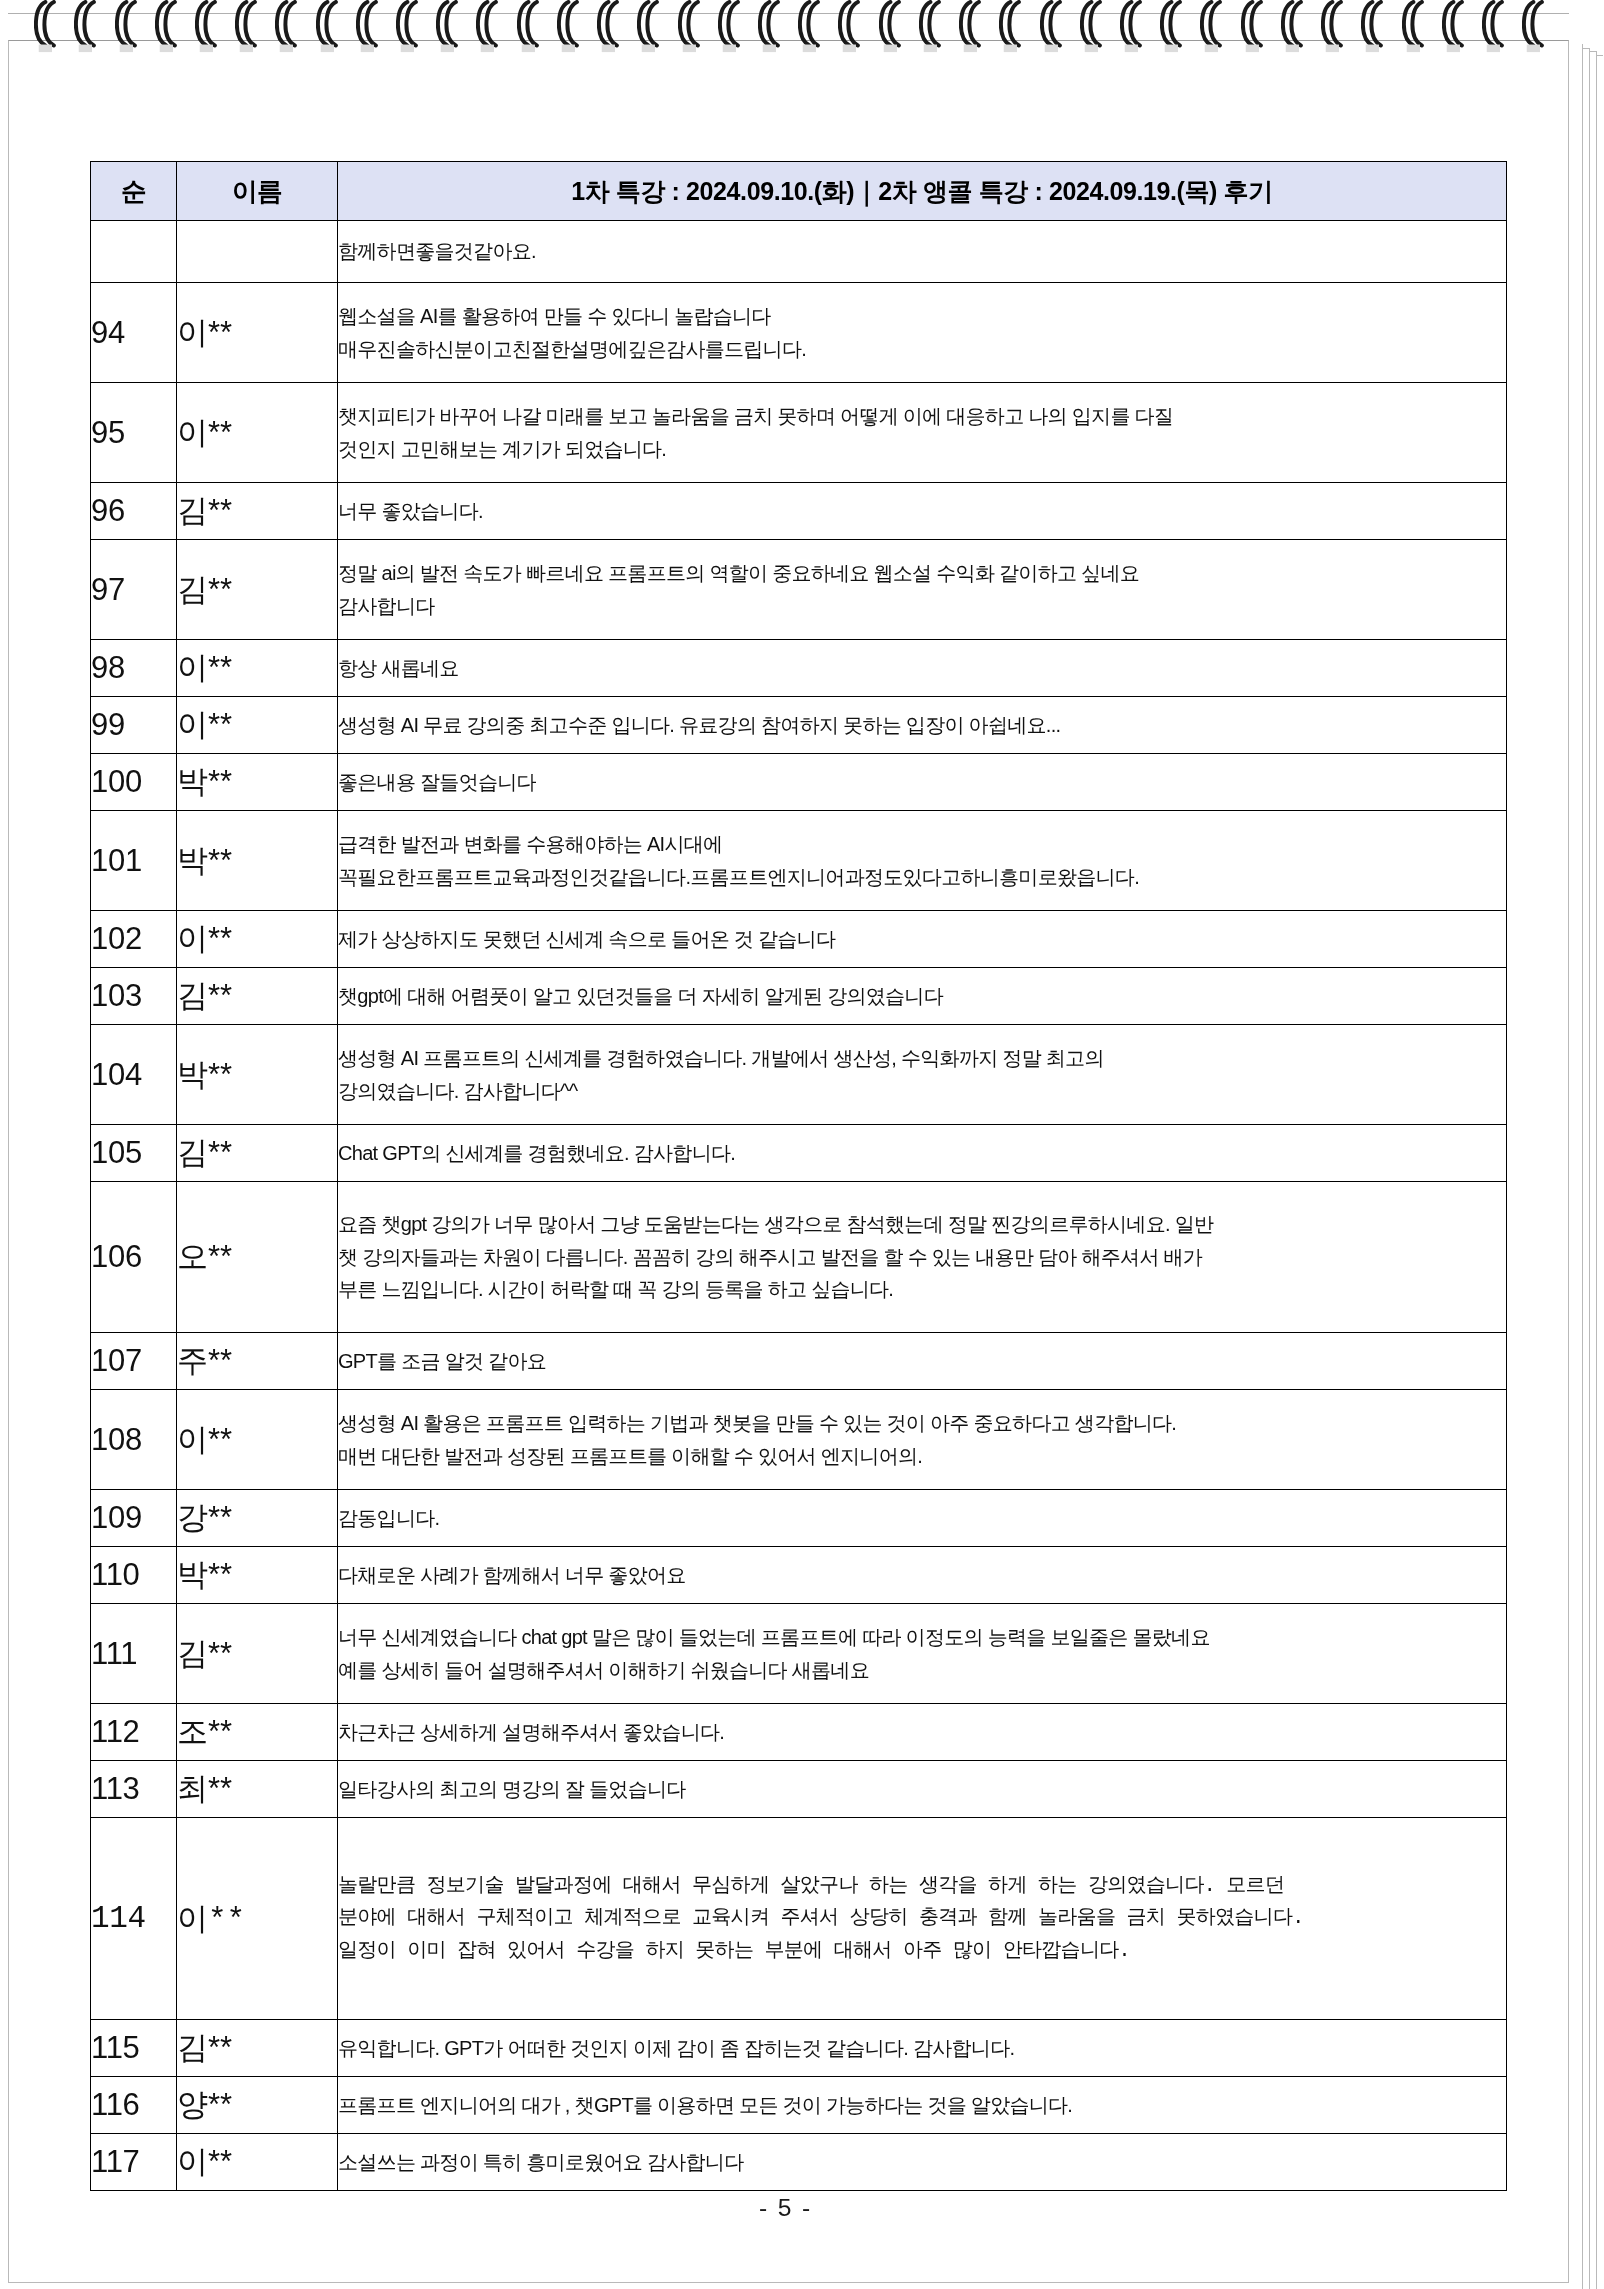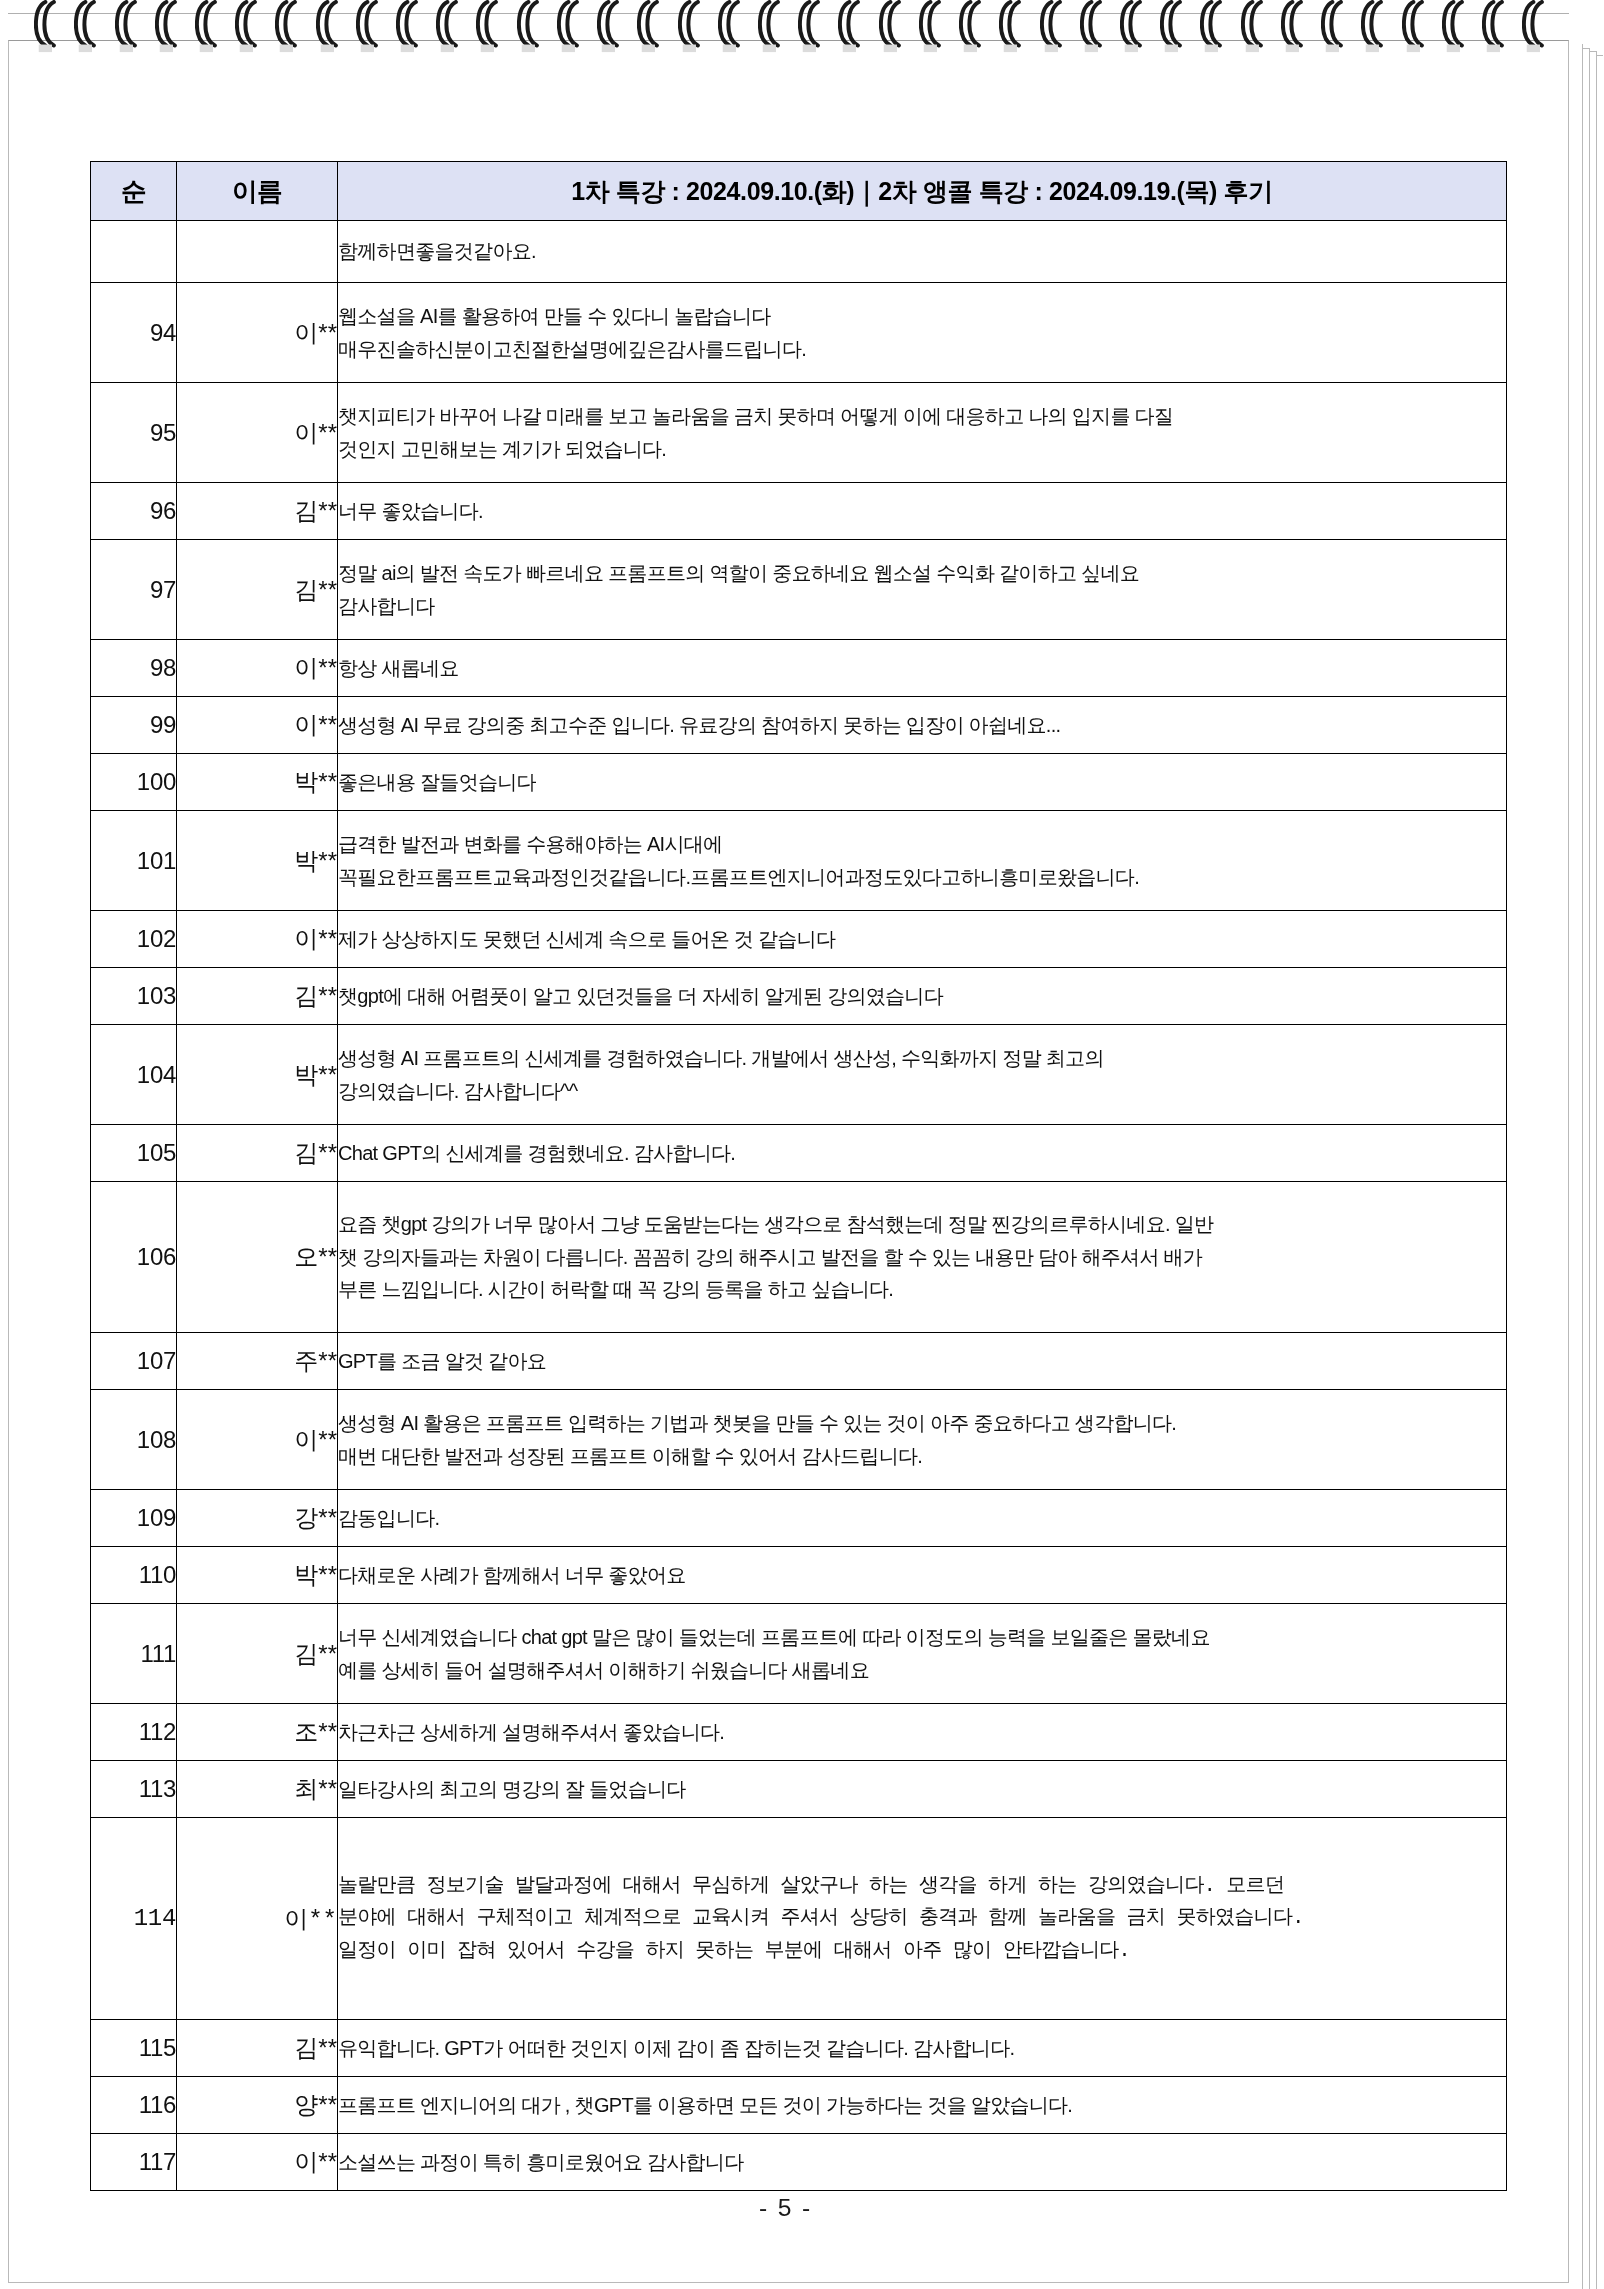--- a/index.html
+++ b/index.html
@@ -108,22 +108,22 @@
     font-size: 25.6px;
     letter-spacing: -0.6px;
     color: #000;
     text-align: center;
   }
   table.reviews thead th.h-title {
     font-size: 25px;
     letter-spacing: -0.4px;
   }
   td.no, td.name {
-    text-align: right;
-    font-size: 24px;
+    text-align: left;
+    font-size: 31px;
     color: #111;
     letter-spacing: -0.3px;
   }
   td.name { letter-spacing: 0px; }
   td.txt {
     text-align: left;
     font-size: 20px;
     line-height: 1.62;
     color: #111;
     letter-spacing: -0.7px;
@@ -565,21 +565,21 @@
             <td class="name">주**</td>
             <td class="txt">
               <span class="ln">GPT를 조금 알것 같아요</span>
             </td>
           </tr>
           <tr class="h2">
             <td class="no">108</td>
             <td class="name">이**</td>
             <td class="txt">
               <span class="ln">생성형 AI 활용은 프롬프트 입력하는 기법과 챗봇을 만들 수 있는 것이 아주 중요하다고 생각합니다.</span>
-              <span class="ln">매번 대단한 발전과 성장된 프롬프트 이해할 수 있어서 감사드립니다.</span>
+              <span class="ln">매번 대단한 발전과 성장된 프롬프트를 이해할 수 있어서 엔지니어의.</span>
             </td>
           </tr>
           <tr class="h1">
             <td class="no">109</td>
             <td class="name">강**</td>
             <td class="txt">
               <span class="ln">감동입니다.</span>
             </td>
           </tr>
           <tr class="h1">

